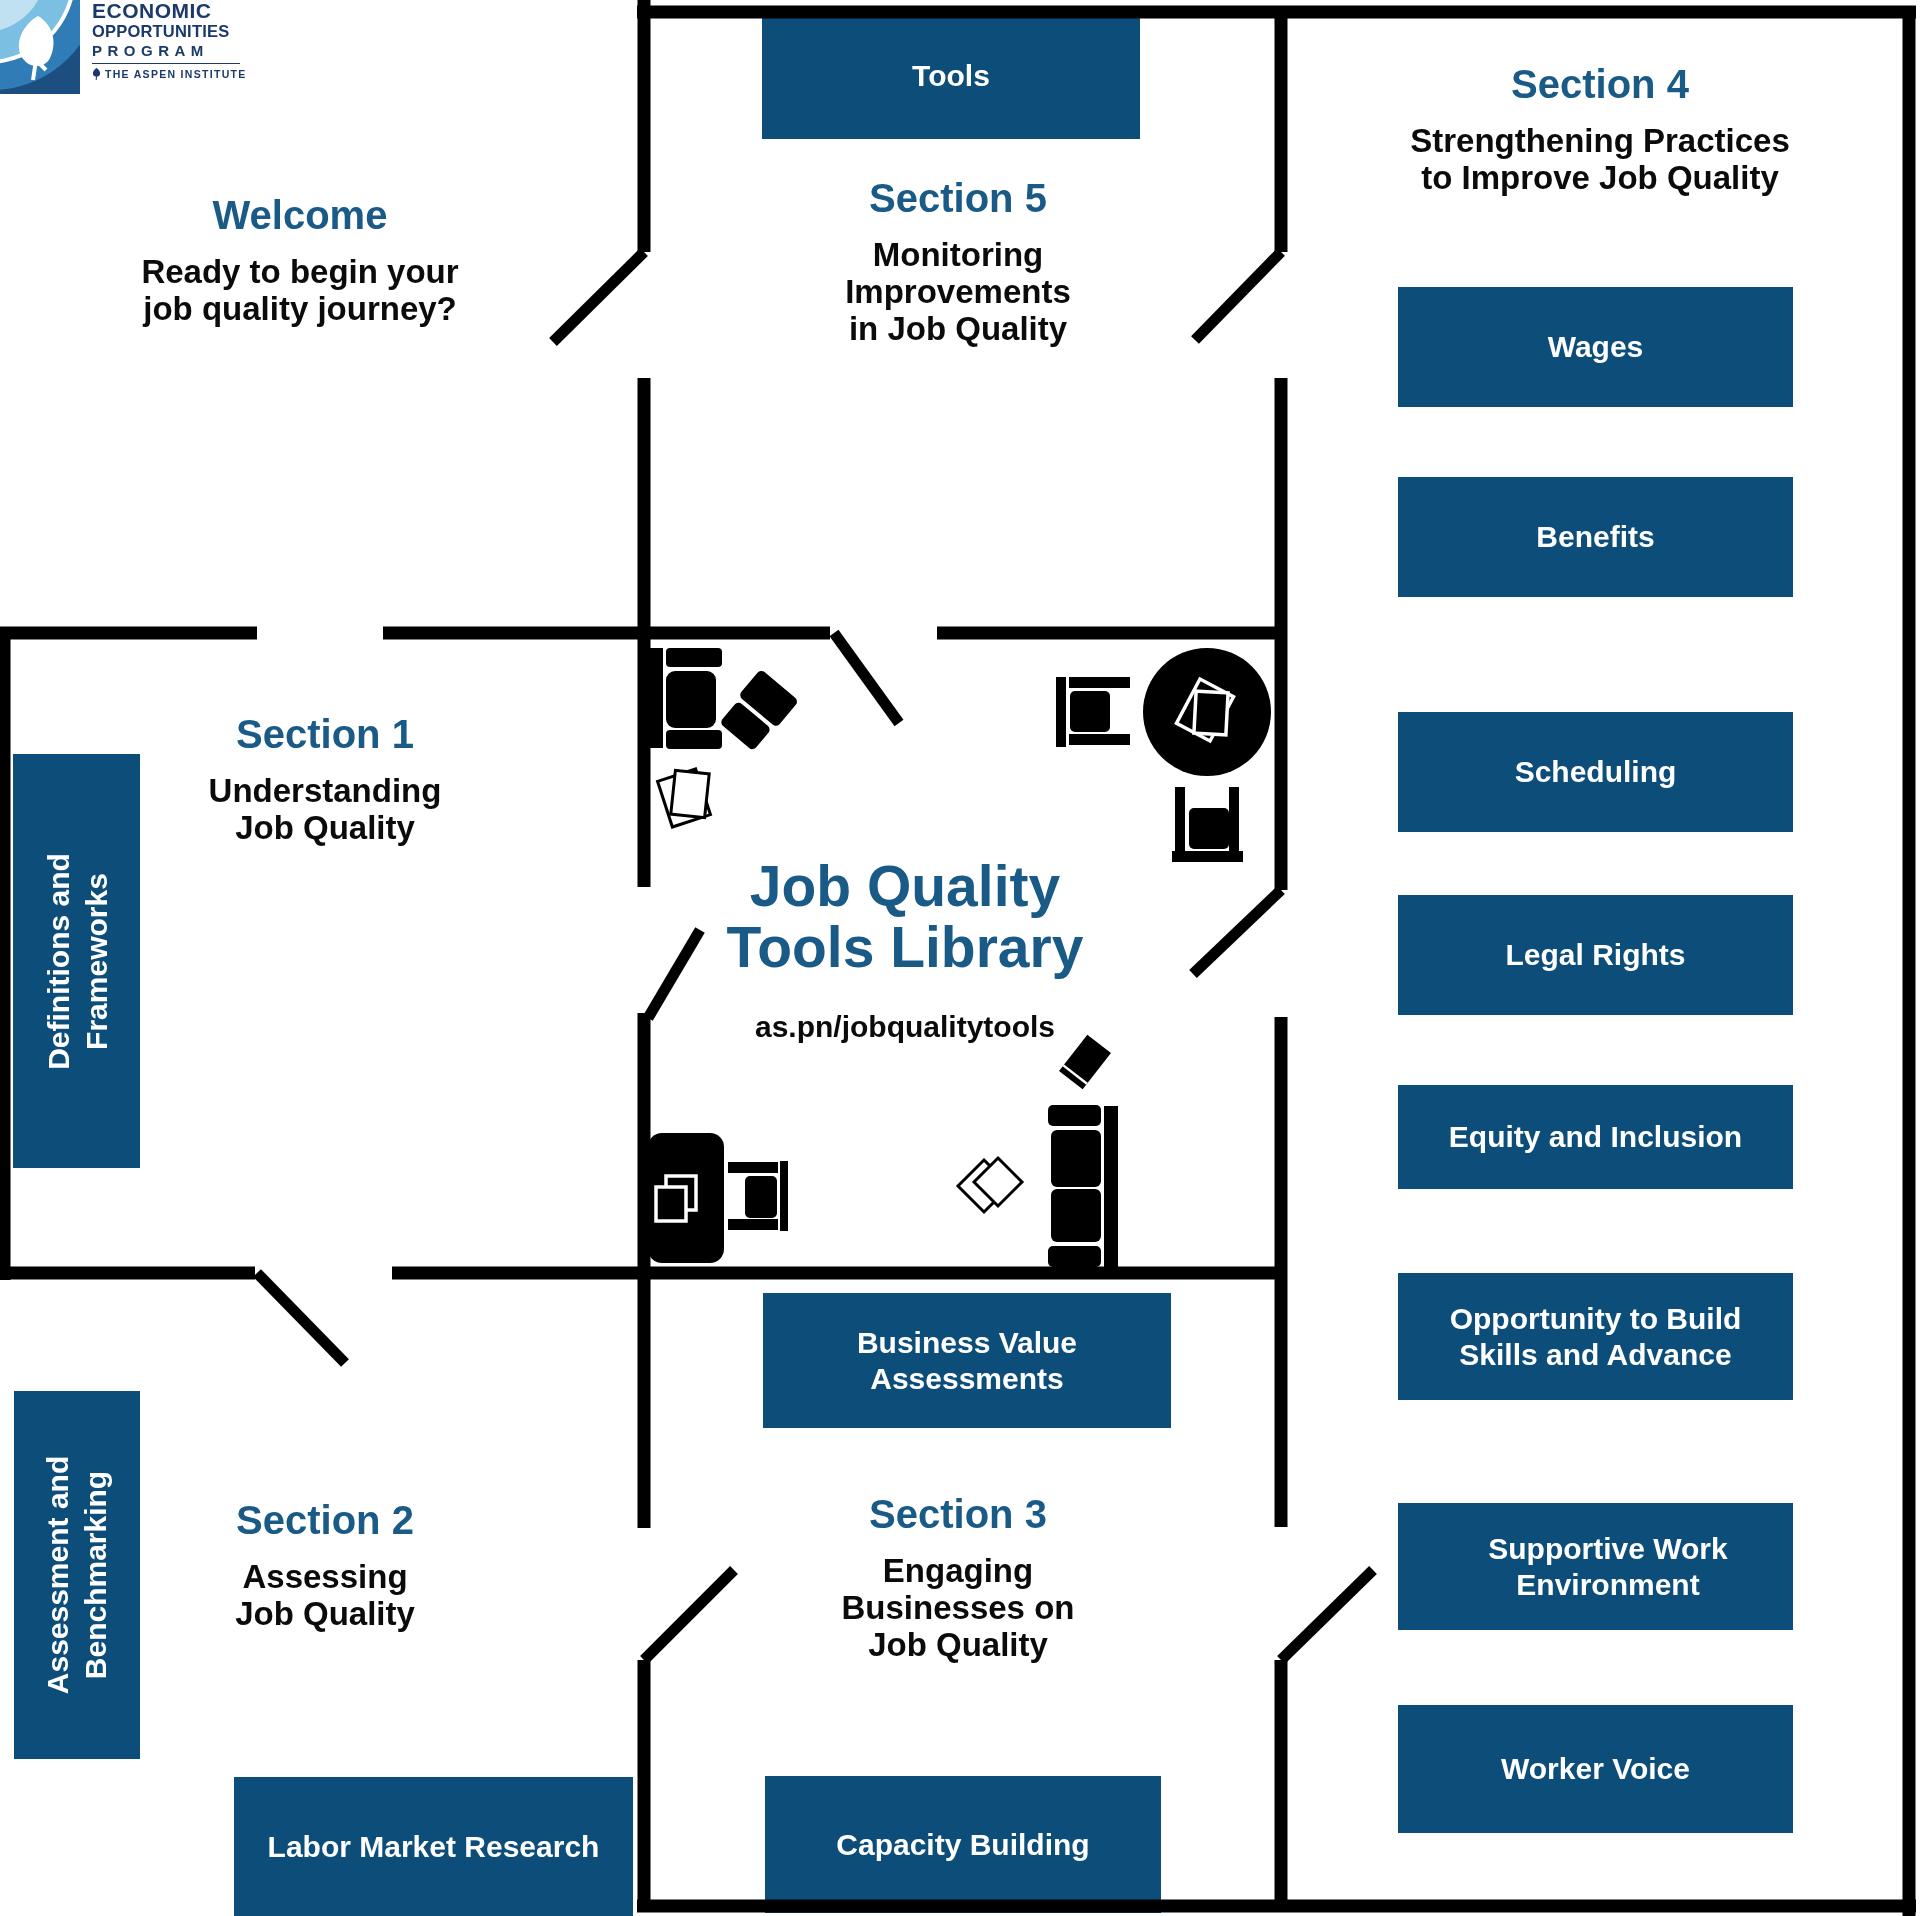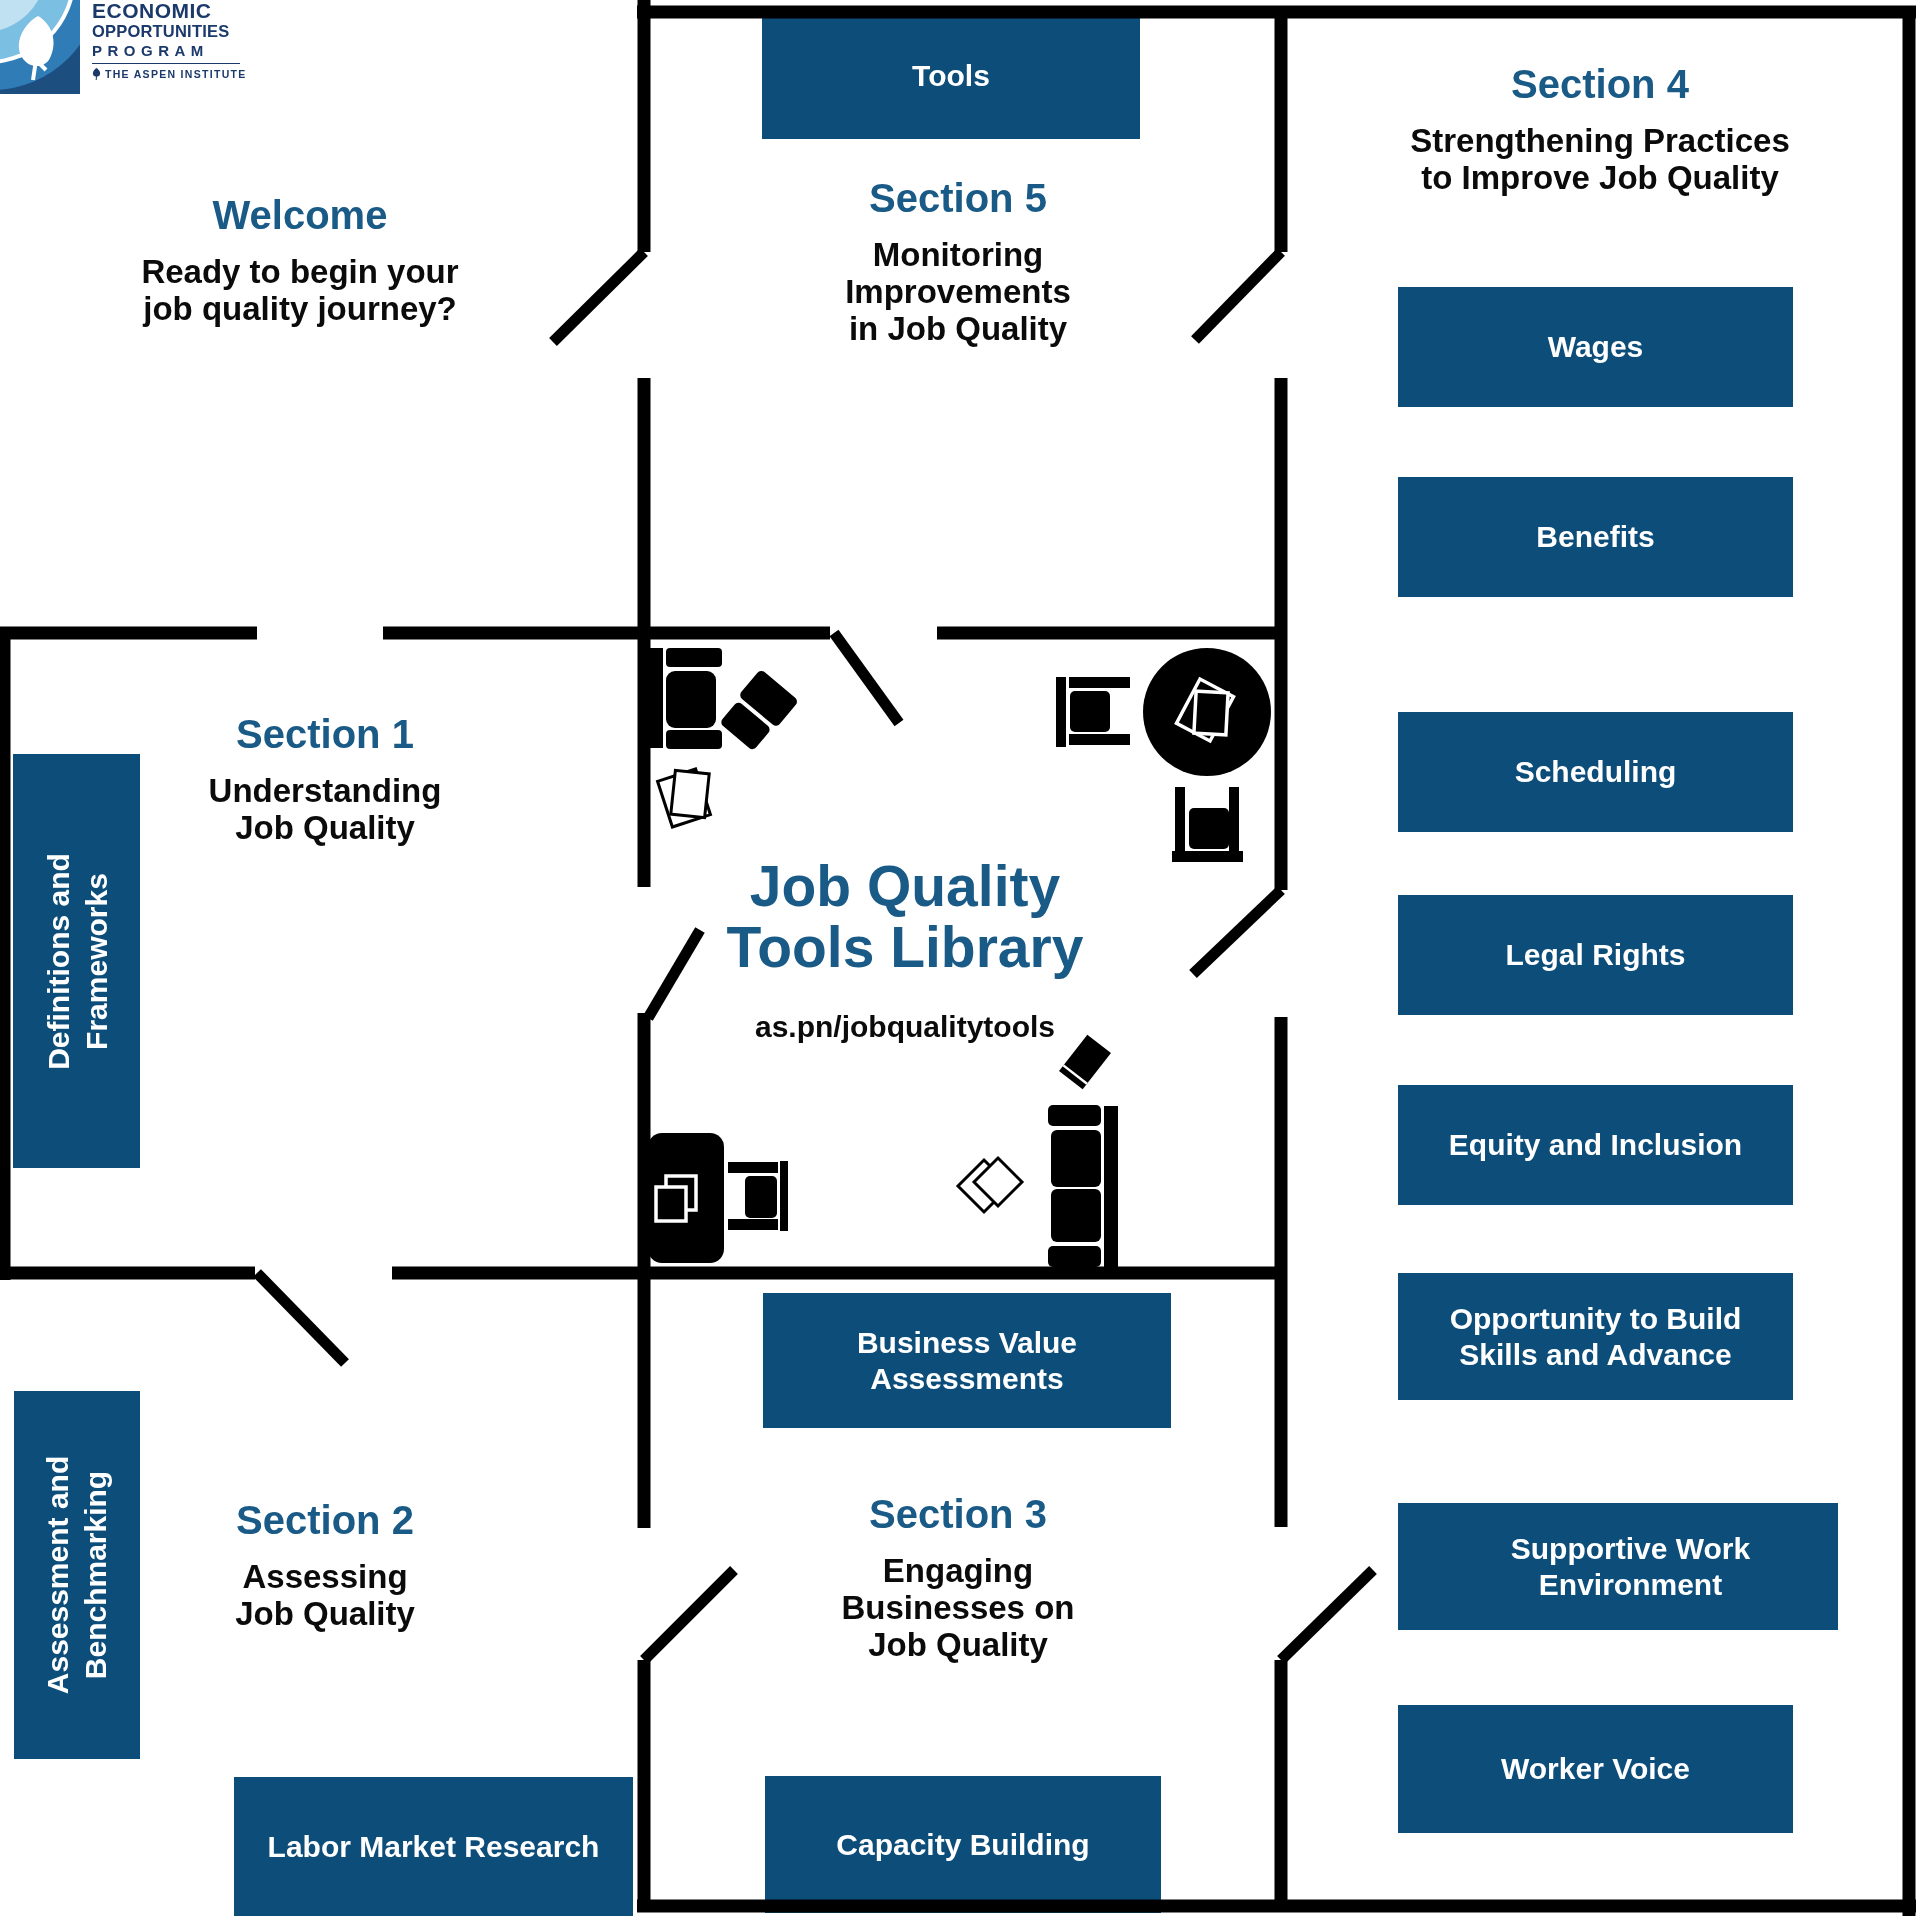--- a/index.html
+++ b/index.html
@@ -130,23 +130,23 @@
 <div class="vlabel" style="left:-107px;top:1512px;width:368px;height:126px;">
   <span>Assessment and</span>
   <span>Benchmarking</span>
 </div>
 
 <div class="btn" style="left:762px;top:12px;width:378px;height:127px;">Tools</div>
 <div class="btn" style="left:1398px;top:287px;width:395px;height:120px;">Wages</div>
 <div class="btn" style="left:1398px;top:477px;width:395px;height:120px;">Benefits</div>
 <div class="btn" style="left:1398px;top:667px;width:395px;height:120px;margin-top:45px;">Scheduling</div>
 <div class="btn" style="left:1398px;top:895px;width:395px;height:120px;">Legal Rights</div>
-<div class="btn" style="left:1398px;top:1085px;width:395px;height:120px;">Equity and Inclusion</div>
+<div class="btn" style="left:1398px;top:1085px;width:395px;height:104px;">Equity and Inclusion</div>
 <div class="btn" style="left:1398px;top:1273px;width:395px;height:127px;">Opportunity to Build Skills and Advance</div>
-<div class="btn" style="left:1398px;top:1503px;width:440px;height:127px;padding-left:37px;">Supportive Work Environment</div>
+<div class="btn" style="left:1398px;top:1503px;width:395px;height:127px;padding-left:37px;">Supportive Work Environment</div>
 <div class="btn" style="left:1398px;top:1705px;width:395px;height:128px;">Worker Voice</div>
 <div class="btn" style="left:763px;top:1293px;width:408px;height:135px;">Business Value Assessments</div>
 <div class="btn" style="left:234px;top:1777px;width:399px;height:139px;">Labor Market Research</div>
 <div class="btn" style="left:765px;top:1776px;width:396px;height:137px;">Capacity Building</div>
 
 <svg id="plan" width="1920" height="1916" viewBox="0 0 1920 1916">
 
   <g stroke="#000000" stroke-width="13">
     <line x1="637" y1="12" x2="1916" y2="12"></line>
     <line x1="1909" y1="6" x2="1909" y2="1916"></line>

